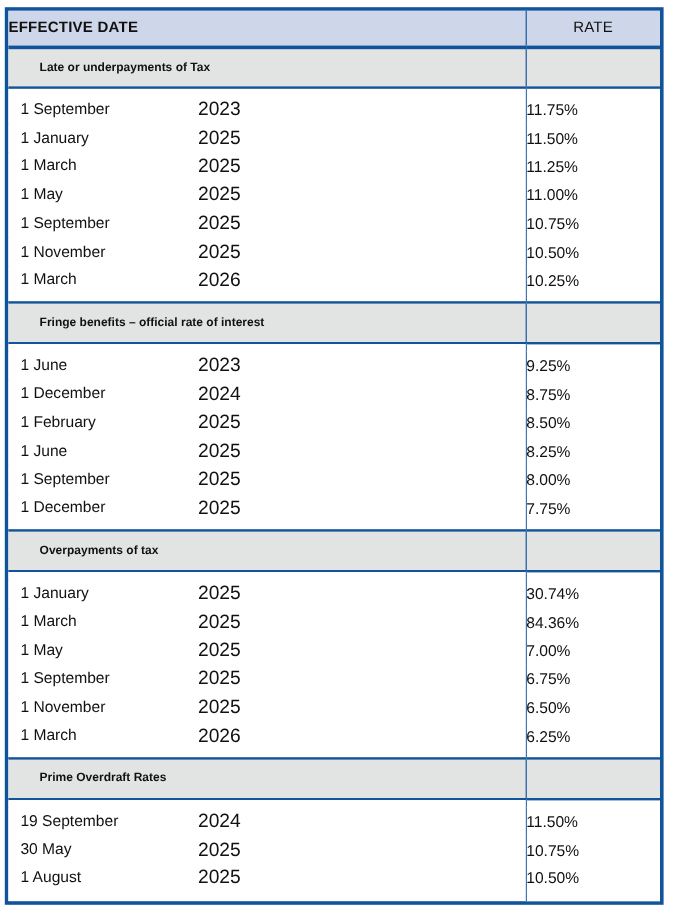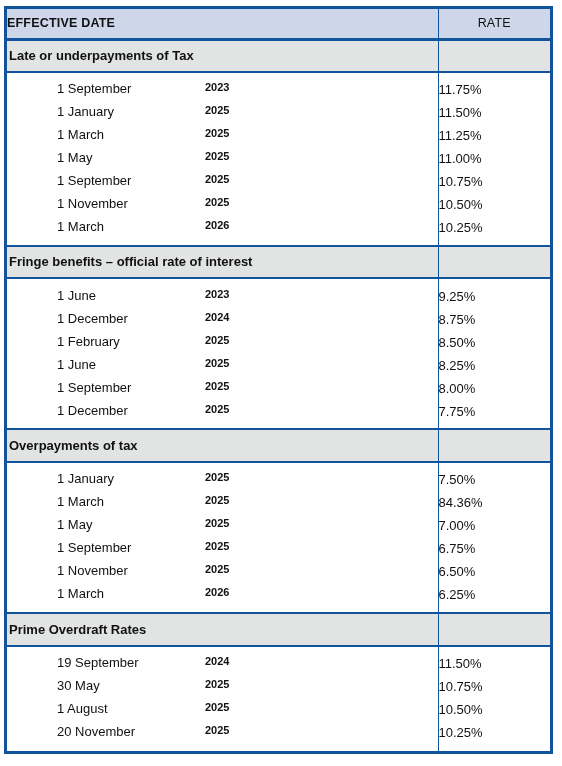--- a/index.html
+++ b/index.html
@@ -69,58 +69,56 @@
   
   tr.section-row { height: 30px; }
   tr.section-row td {
     background: #e2e4e4;
     border-top: 2px solid #12549b;
     border-bottom: 2px solid #12549b;
     padding: 0;
   }
   tr.section-row td.sec-title {
     text-align: left;
-    padding-left: 2px;
-    font-size: 13px;
+    padding-left: 26px;
+    font-size: 10px;
     font-weight: bold;
     color: #111111;
     border-right: 1px solid #12549b;
   }
   tr.section-row td.sec-blank { }
 
   
   tr.data-row { height: 21px; }
   tr.data-row td {
     padding: 0;
     background: #ffffff;
     vertical-align: middle;
   }
   td.cell-date {
     border-right: 1px solid #12549b;
     position: relative;
   }
   .d-inner {
     position: relative;
     height: 21px;
-    margin-left: 40px;
   }
   .d-day {
     position: absolute;
     left: 10px;
     top: 2px;
     font-size: 13px;
     white-space: nowrap;
   }
   .d-year {
     position: absolute;
     left: 158px;
     top: 2px;
-    font-size: 11px;
+    font-size: 16px;
     white-space: nowrap;
-    font-weight: bold;
   }
   td.cell-rate {
     text-align: left;
     font-size: 13px;
     padding-right: 6px;
   }
   
   tr.pad-row { height: 6px; }
   tr.pad-row td {
     padding: 0;
@@ -294,21 +292,21 @@
             <td class="cell-date"></td>
             <td></td>
           </tr>
           <tr class="data-row">
             <td class="cell-date">
               <div class="d-inner">
                 <span class="d-day">1 January</span>
                 <span class="d-year">2025</span>
               </div>
             </td>
-            <td class="cell-rate">7.50%</td>
+            <td class="cell-rate">30.74%</td>
           </tr>
           <tr class="data-row">
             <td class="cell-date">
               <div class="d-inner">
                 <span class="d-day">1 March</span>
                 <span class="d-year">2025</span>
               </div>
             </td>
             <td class="cell-rate">84.36%</td>
           </tr>
@@ -379,29 +377,20 @@
             <td class="cell-rate">10.75%</td>
           </tr>
           <tr class="data-row">
             <td class="cell-date">
               <div class="d-inner">
                 <span class="d-day">1 August</span>
                 <span class="d-year">2025</span>
               </div>
             </td>
             <td class="cell-rate">10.50%</td>
-          </tr>
-          <tr class="data-row">
-            <td class="cell-date">
-              <div class="d-inner">
-                <span class="d-day">20 November</span>
-                <span class="d-year">2025</span>
-              </div>
-            </td>
-            <td class="cell-rate">10.25%</td>
           </tr>
           <tr class="pad-row">
             <td class="cell-date"></td>
             <td></td>
           </tr>
         </tbody>
     </table>
   </div>
 </div>
 

